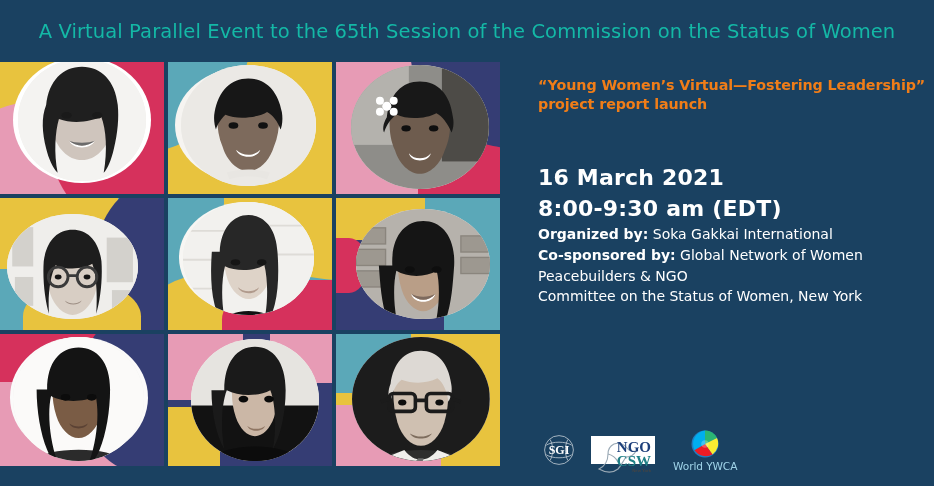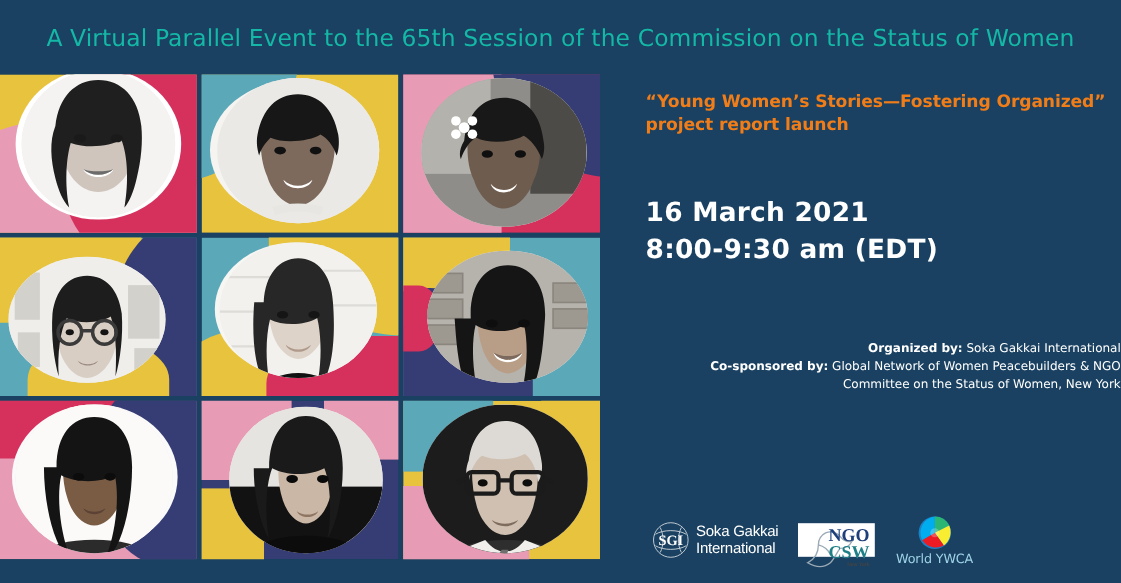--- a/index.html
+++ b/index.html
@@ -81,26 +81,24 @@
   .datetime {
     margin-top:48px;
     color:#ffffff;
     font-weight:700;
     font-size:22px;
     line-height:1.42;
     font-family:"DejaVu Sans", sans-serif;
     letter-spacing:.2px;
   }
   .credits {
-    margin-top:60px;
     color:#ffffff;
-    font-size:10px;
+    font-size:14px;
     line-height:1.48;
     font-family:"DejaVu Sans", sans-serif;
-    text-align:right;
   }
   .credits b { font-weight:700; }
 
   
   .logos {
     position:absolute;
     left:543px; top:420px;
     width:391px; height:60px;
     display:flex;
     align-items:center;
@@ -369,21 +367,21 @@
         <ellipse cx="63.5" cy="47.5" rx="3" ry="2.2" fill="#0d0d0d"></ellipse>
         <path d="M42 70c5 3 11 3 16 0-3 5-13 5-16 0z" fill="#7e6d5e"></path>
       </svg>
     </div>
   </div>
 </div>
 
 <div class="right">
 
   <div class="subtitle">
-    <div>“Young Women’s Stories—Fostering Organized”</div>
+    <div>“Young Women’s Virtual—Fostering Leadership”</div>
     <div>project report launch</div>
   </div>
 
   <div class="datetime">
     <div>16 March 2021</div>
     <div>8:00-9:30 am (EDT)</div>
   </div>
 
   <div class="credits">
     <div>
@@ -399,24 +397,20 @@
 <div class="logos">
 
   <div class="logo sgi">
     <svg class="sgi-mark" viewBox="0 0 40 40">
       <g fill="none" stroke="#ffffff" stroke-width="1" opacity=".75">
         <circle cx="20" cy="20" r="18"></circle>
         <path d="M4 14c8-5 24-5 32 0M4 26c8 5 24 5 32 0M9 7c4 8 4 18 0 26M31 7c-4 8-4 18 0 26"></path>
       </g>
       <text x="20" y="25.5" font-family="Liberation Serif, serif" font-size="15" font-weight="700" fill="#ffffff" text-anchor="middle">SGI</text>
     </svg>
-    <div class="sgi-text">
-      <div>Soka Gakkai</div>
-      <div>International</div>
-    </div>
   </div>
 
 
   <div class="logo ngocsw">
     <svg class="dove" width="44" height="38" viewBox="0 0 44 38">
       <path d="M6 30c6-3 9-9 9-15 0-4 2-8 6-10 5-2 10 0 13 4 2 3 6 4 9 3-2 4-6 6-10 6-3 4-5 9-8 12-5 4-12 4-19 0z" fill="none" stroke="#9aa9b5" stroke-width="1.1"></path>
       <path d="M15 15c4 1 8 4 10 8" fill="none" stroke="#9aa9b5" stroke-width="1.1"></path>
     </svg>
     <div class="ngocsw-txt">
       <div class="ngo-w">NGO</div>

